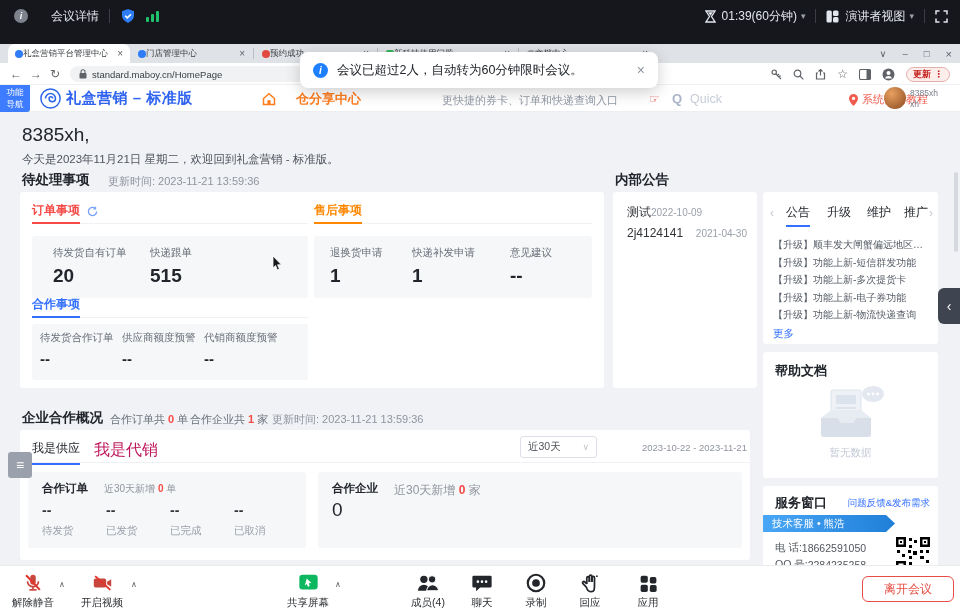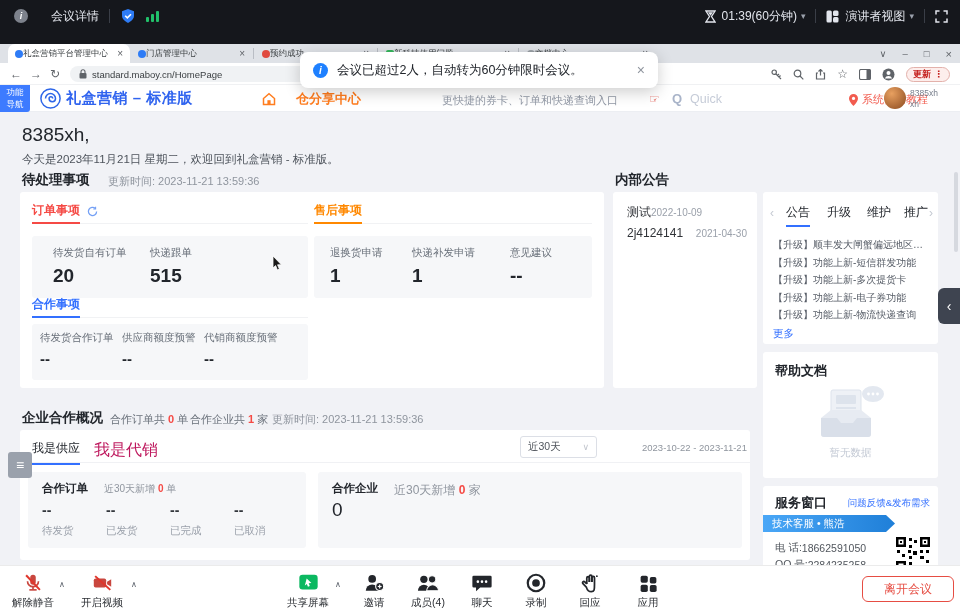--- a/index.html
+++ b/index.html
@@ -511,32 +511,20 @@
     <div class="ic">
       <svg width="23" height="22" viewBox="0 0 24 24">
           <rect x="2" y="3" width="20" height="16" rx="3.5" fill="#0bb860"></rect>
           <polygon points="10,7 15.2,12 12.2,12.2 13.4,15.4 11.4,16.2 10.2,13 8,14.8" fill="#fff"></polygon>
         </svg>
     </div>
     <div class="lb">共享屏幕</div>
   </div>
   <span class="tb-caret" style="left:335px">∧</span>
 
-  <div class="tb-item" style="left:342px">
-    <div class="ic">
-      <svg width="22" height="22" viewBox="0 0 24 24">
-          <circle cx="10" cy="7.5" r="4.2" fill="#23262b"></circle>
-          <path d="M3 20.5 a7 7 0 0 1 14 0 Z" fill="#23262b"></path>
-          <circle cx="18.2" cy="15.8" r="4.4" fill="#23262b" stroke="#fff" stroke-width="1.2"></circle>
-          <line x1="18.2" y1="13.7" x2="18.2" y2="17.9" stroke="#fff" stroke-width="1.3"></line>
-          <line x1="16.1" y1="15.8" x2="20.3" y2="15.8" stroke="#fff" stroke-width="1.3"></line>
-        </svg>
-    </div>
-    <div class="lb">邀请</div>
-  </div>
   <div class="tb-item" style="left:396px">
     <div class="ic">
       <svg width="24" height="22" viewBox="0 0 26 24">
           <circle cx="8.5" cy="8" r="4" fill="#23262b"></circle>
           <path d="M2 20.5 a6.5 6.5 0 0 1 13 0 Z" fill="#23262b"></path>
           <circle cx="17.5" cy="8" r="4" fill="#23262b" stroke="#fff" stroke-width="1.1"></circle>
           <path d="M11.5 20.5 a6.5 6.5 0 0 1 13 0 Z" fill="#23262b" stroke="#fff" stroke-width="1.1"></path>
         </svg>
     </div>
     <div class="lb">成员(4)</div>

